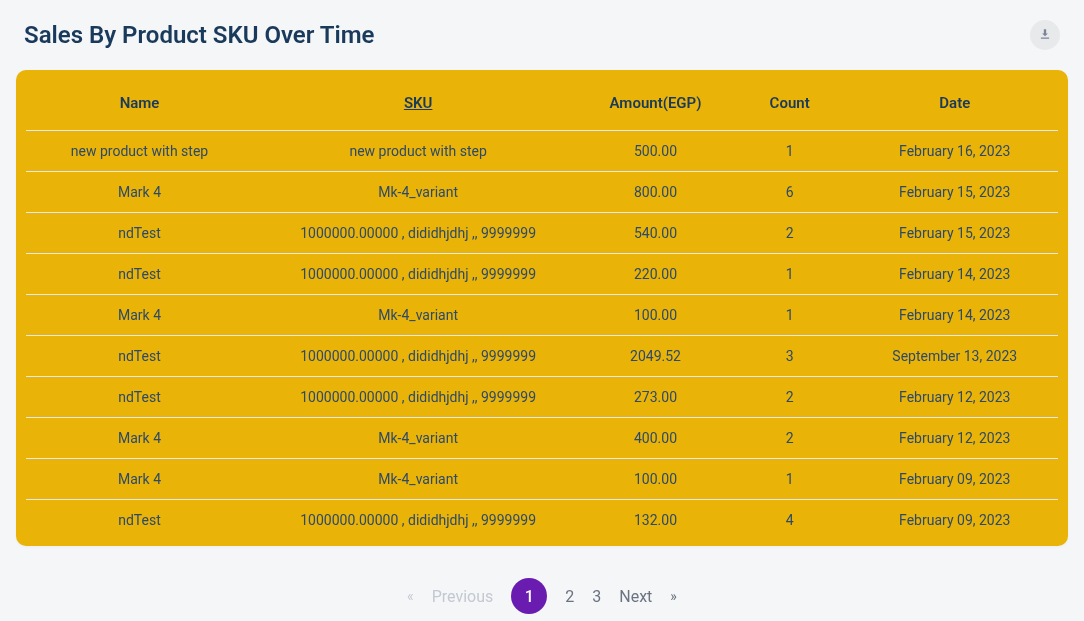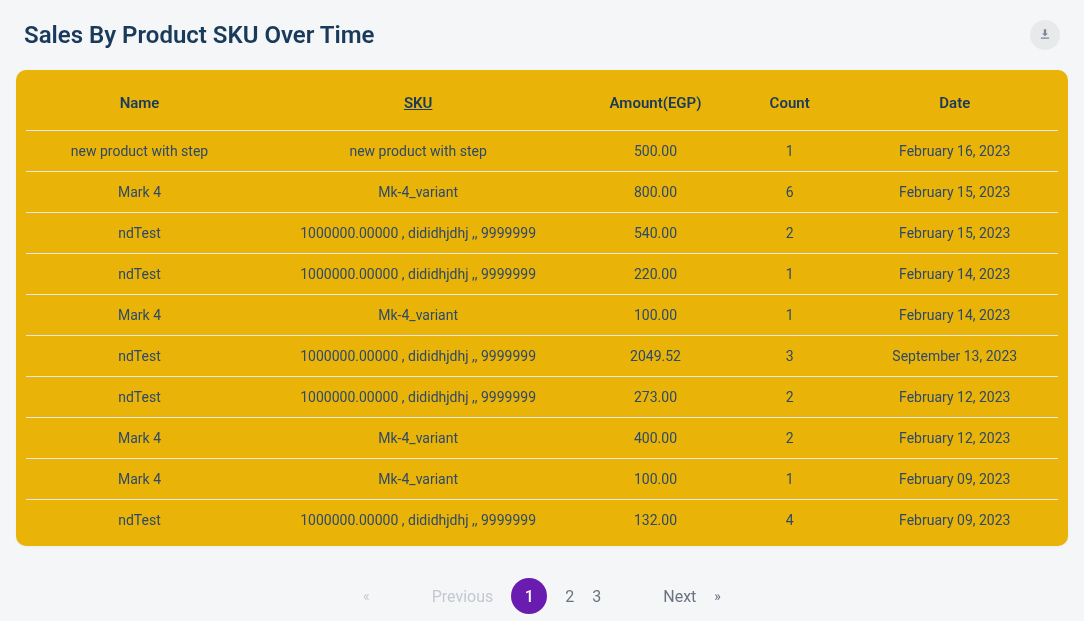--- a/index.html
+++ b/index.html
@@ -102,21 +102,20 @@
       display: inline-flex;
       align-items: center;
       justify-content: center;
       font-weight: 500;
     }
     .pagination .page-link.arrow {
       font-size: 14px;
     }
     .pagination .page-link.text {
       font-size: 16px;
-      margin-left: 44px;
     }
   </style>
 </head>
 <body>
 
 <div class="page-header">
   <h1 class="page-title">Sales By Product SKU Over Time</h1>
   <button class="download-btn">
     <span>
       <svg viewBox="0 0 24 24">

